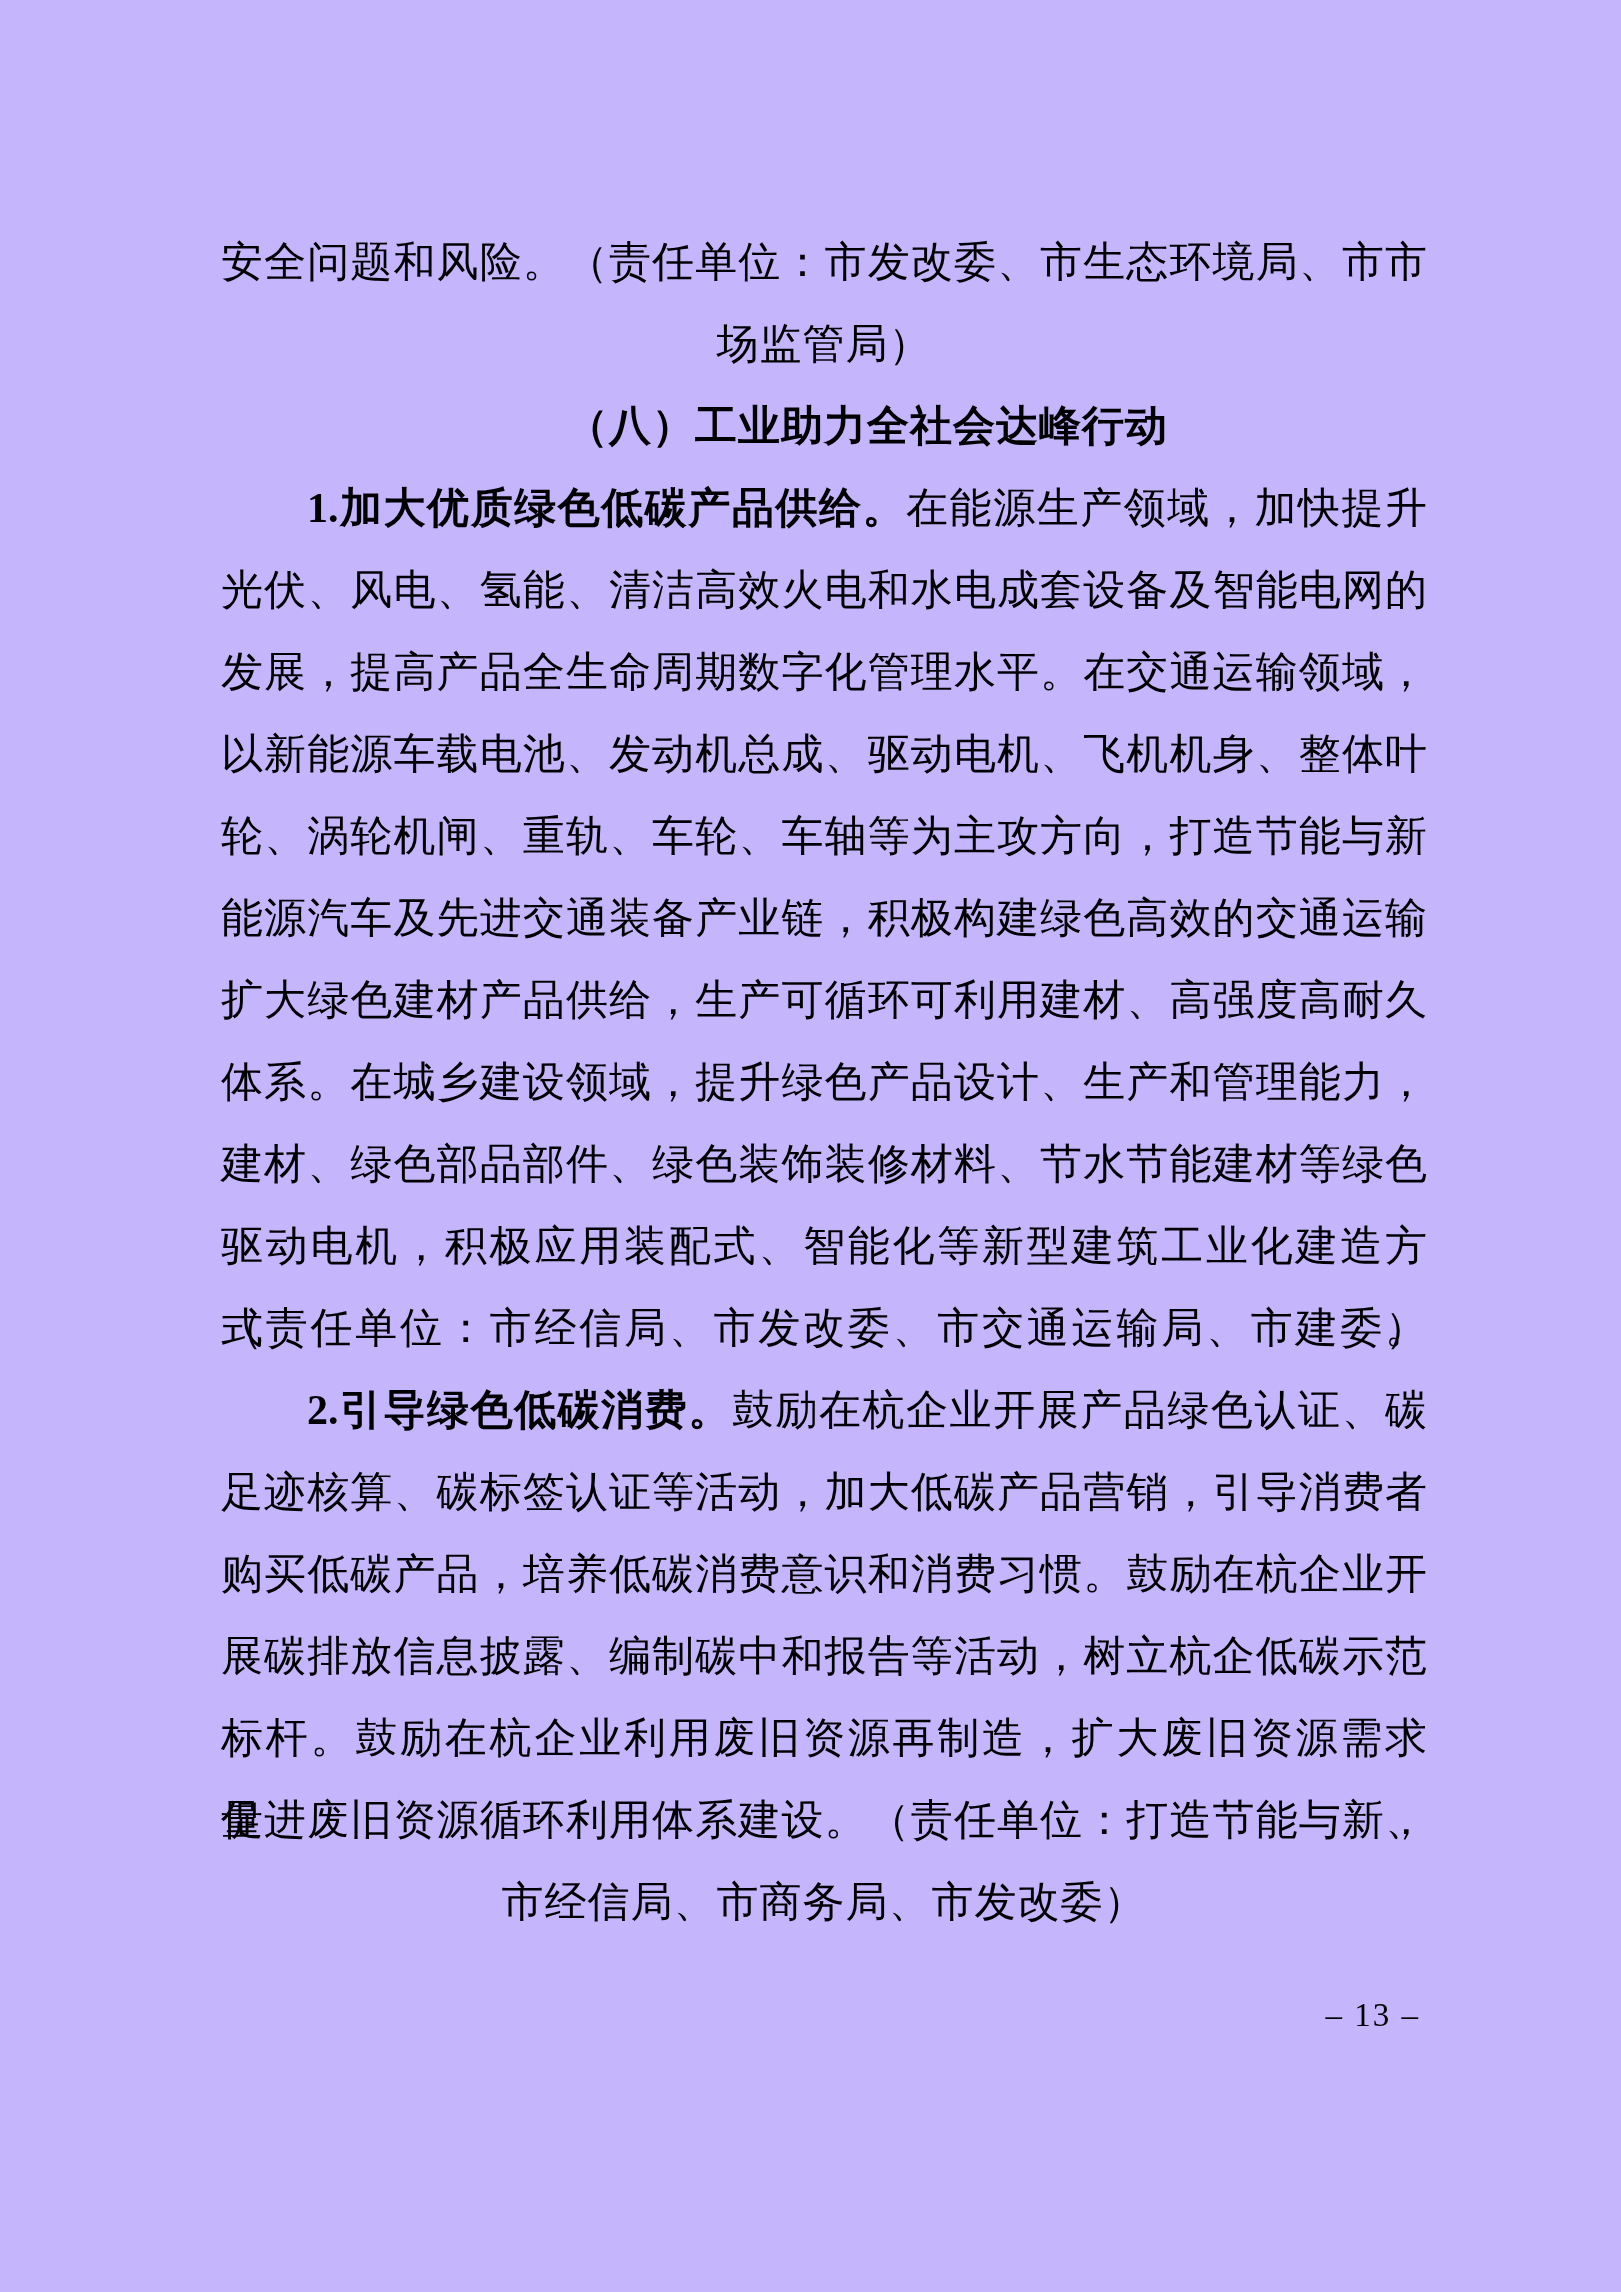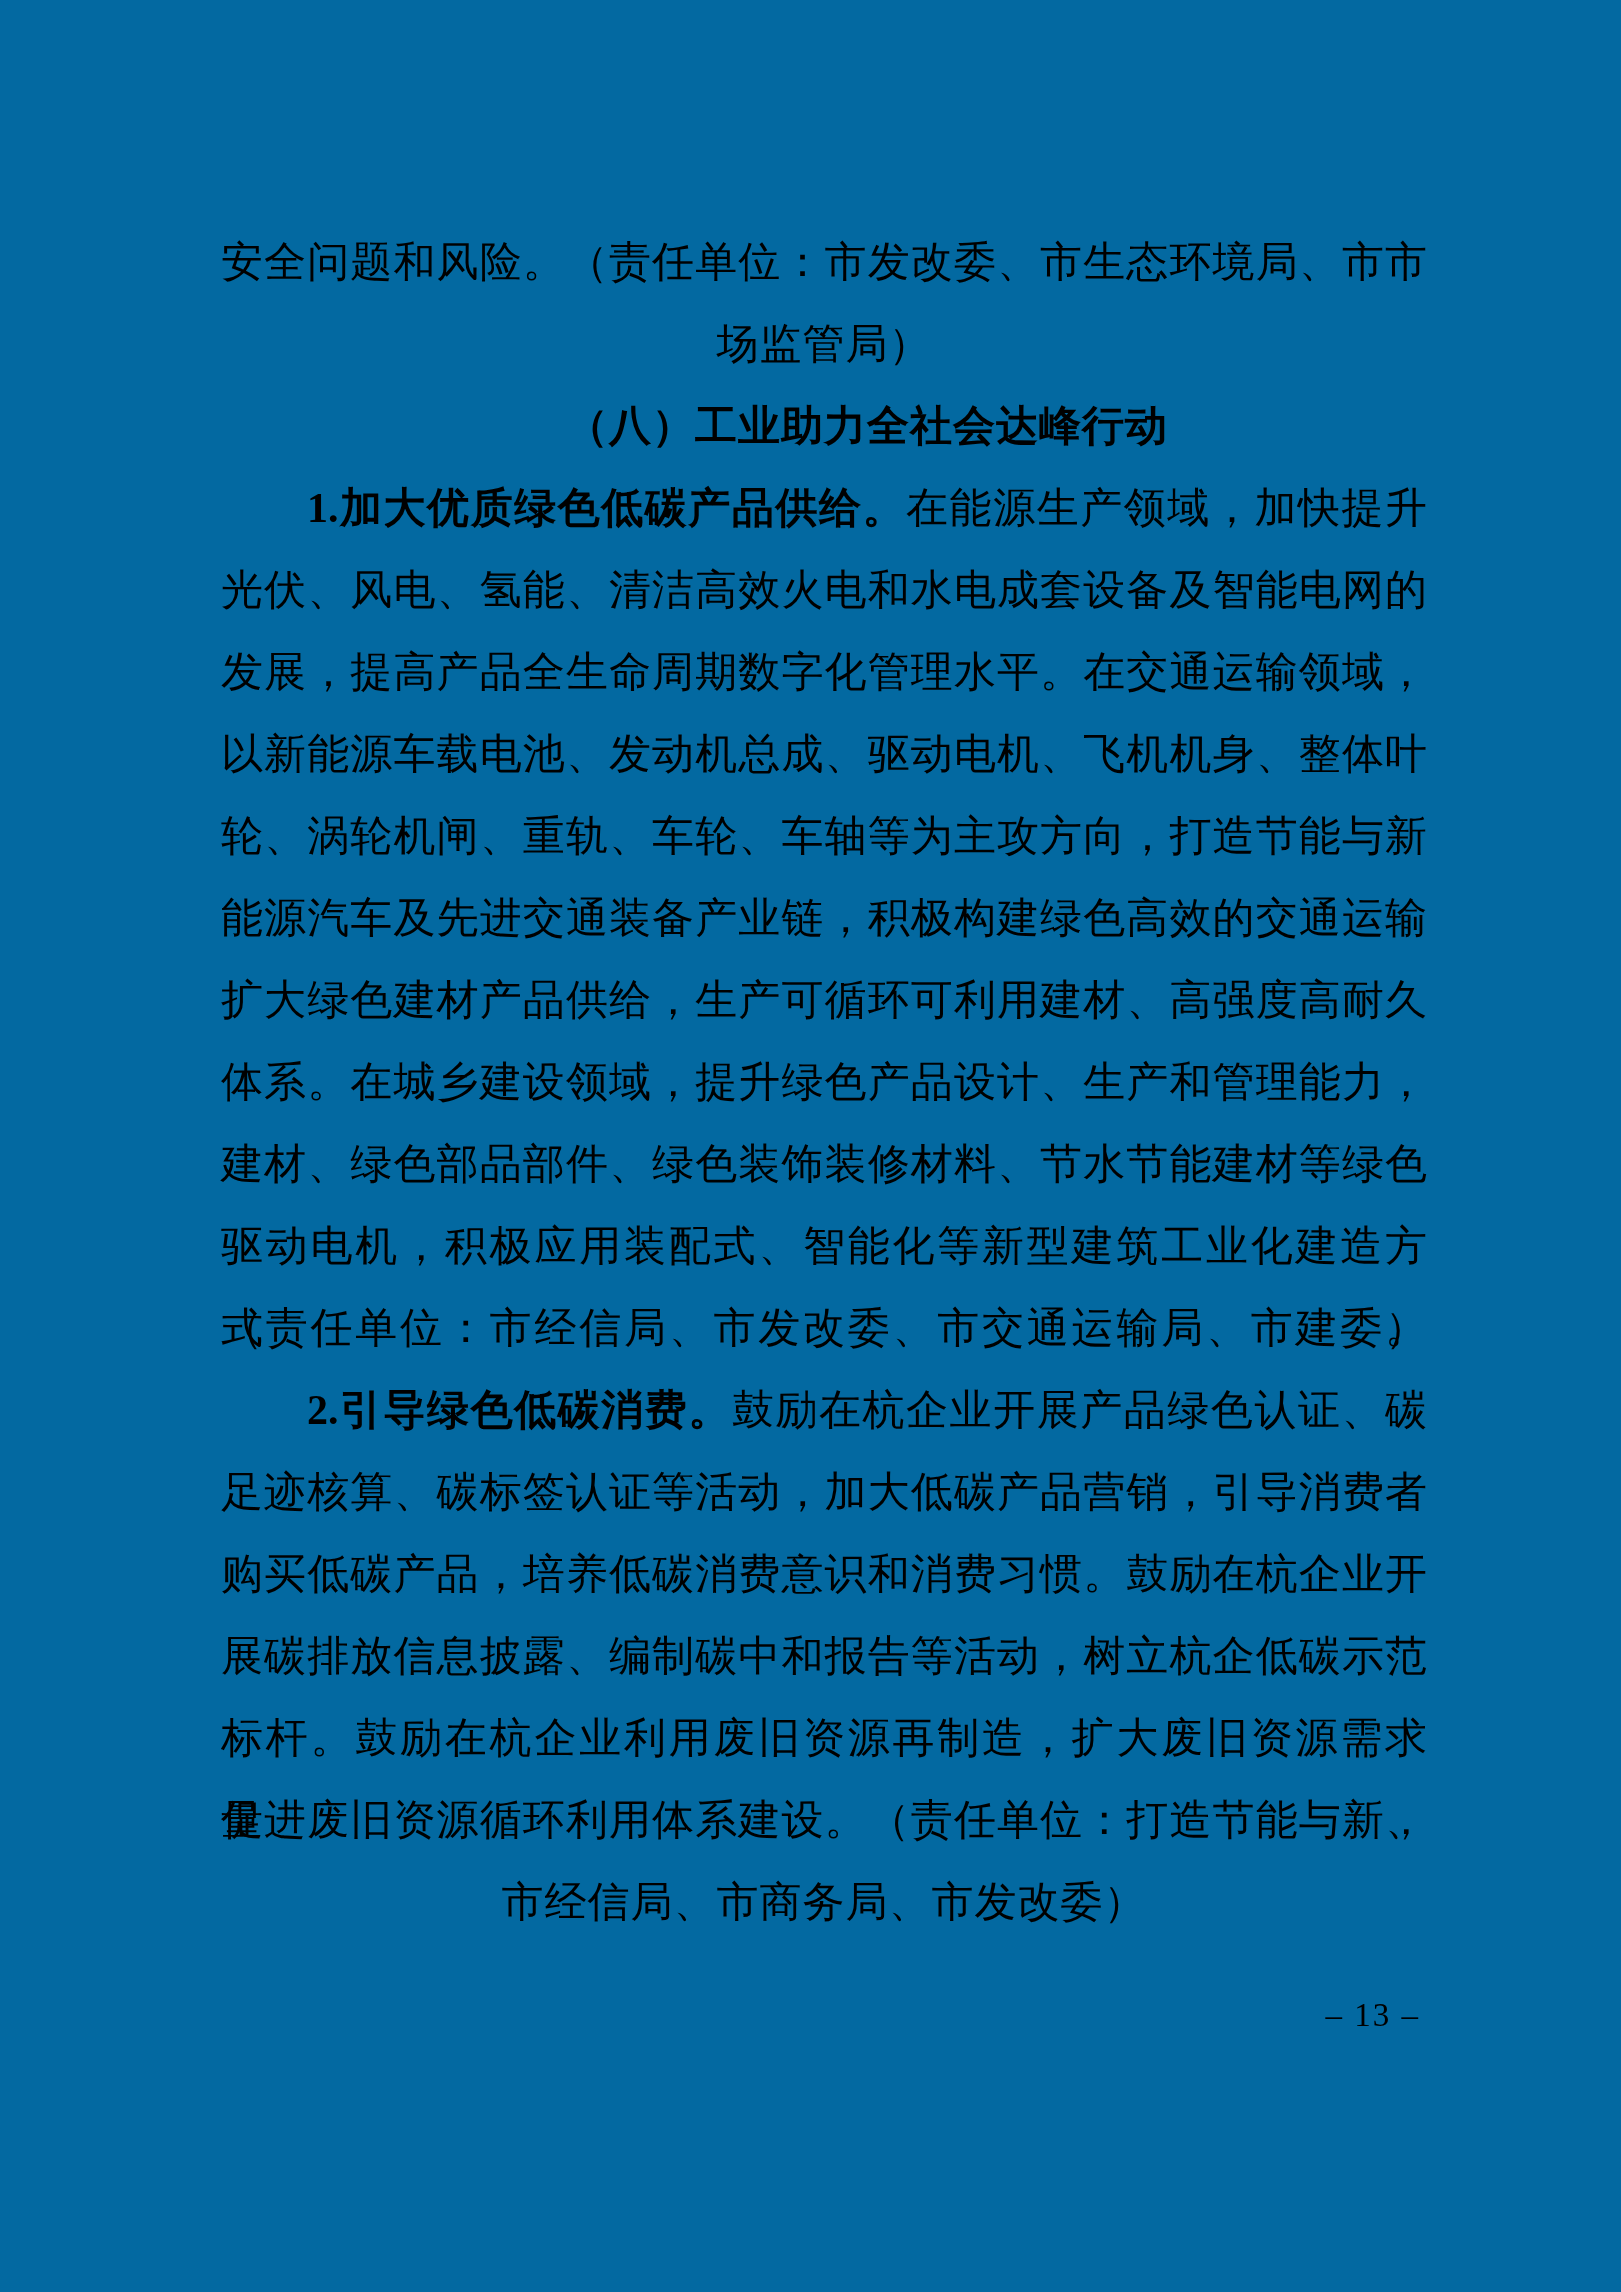--- a/index.html
+++ b/index.html
@@ -4,21 +4,21 @@
 <style>
   html, body {
     margin: 0;
     padding: 0;
     background: #ffffff;
   }
   .page {
     position: relative;
     width: 1621px;
     height: 2293px;
-    background: #0369a1;
+    background: #c4b5fd;
     overflow: hidden;
     font-family: "Liberation Serif", "DejaVu Serif", serif;
     color: #000000;
   }
   .text-block {
     position: absolute;
     left: 221px;
     top: 221px;
     width: 1206px;
   }

